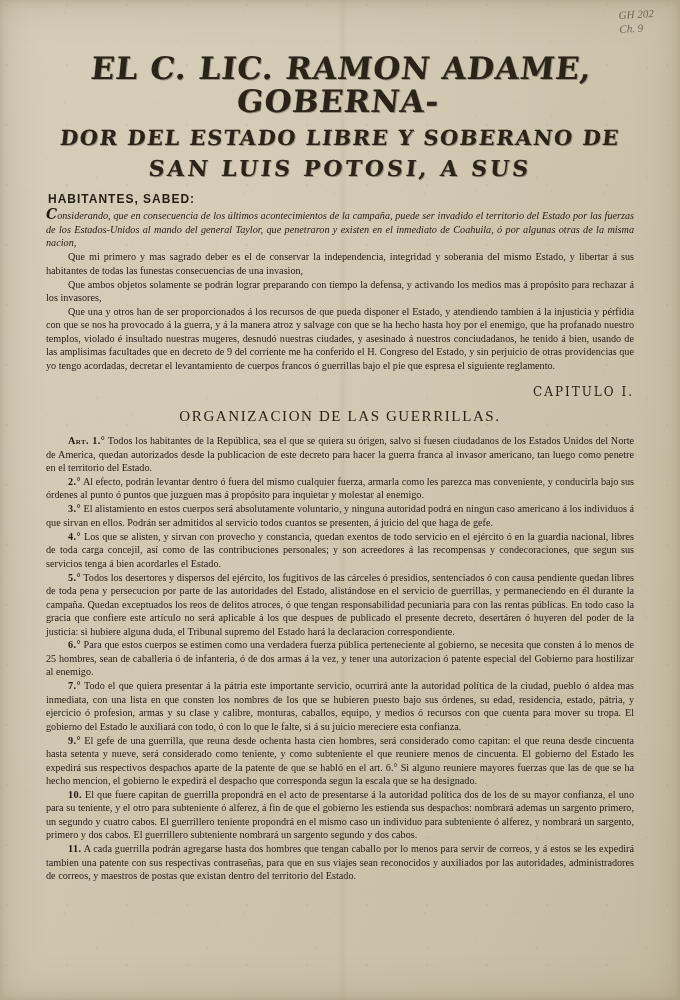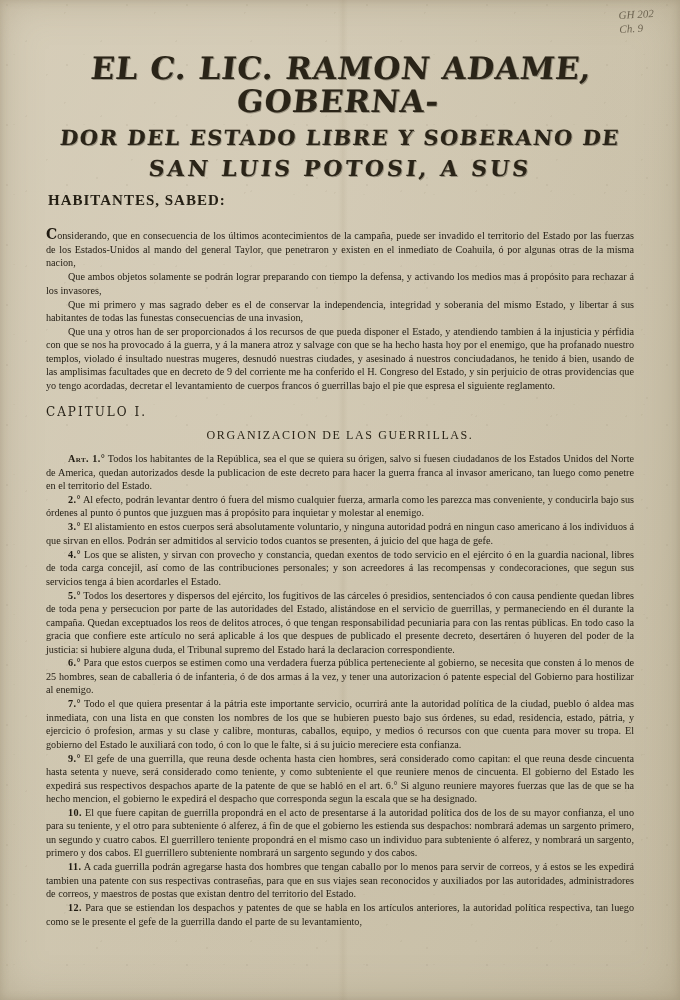--- a/index.html
+++ b/index.html
@@ -86,60 +86,61 @@
     font-size: 21px;
     letter-spacing: 1.5px;
     margin-bottom: 8px;
   }
   .hdr-line3 {
     font-size: 22px;
     letter-spacing: 3px;
     margin-bottom: 12px;
   }
   .hdr-sub {
-    font-family: Liberation Serif, serif;
-    font-weight: bold;
-    font-size: 15px;
+    font-family: Liberation Sans, sans-serif;
+    font-weight: bold;
+    font-size: 12px;
     letter-spacing: 1px;
     color: #241f14;
     text-align: left;
-    margin: 10px 0 18px 2px;
+    margin: 10px 0 1px 2px;
   }
   .body-text {
     color: #201b12;
     font-size: 10.2px;
     line-height: 1.32;
     text-align: justify;
     text-justify: inter-word;
   }
   .body-text p {
     margin: 0 0 0.5px 0;
     text-indent: 22px;
     hyphens: auto;
   }
   .body-text p.first {
     text-indent: 0;
+    font-style: italic;
   }
   .dropcap {
     font-family: "DejaVu Serif", serif;
     font-weight: bold;
     font-size: 14px;
     line-height: 1;
   }
   .chapter {
-    text-align: left;
+    text-align: right;
     font-family: "DejaVu Serif", serif;
     font-size: 12px;
     letter-spacing: 2px;
     margin: 13px 0 9px 0;
     color: #231e14;
   }
   .section-sub {
     text-align: center;
-    font-size: 12px;
+    font-size: 15px;
     letter-spacing: 1.6px;
     margin: 0 0 9px 0;
     color: #2a2418;
     font-family: "Liberation Serif", serif;
   }
   .articles p {
     margin: 0 0 0.5px 0;
     text-indent: 22px;
   }
   .art-num {
@@ -173,36 +174,35 @@
     <div class="hdr">
       <div class="hdr-line1">EL C. LIC. RAMON ADAME, GOBERNA-</div>
       <div class="hdr-line2">DOR DEL ESTADO LIBRE Y SOBERANO DE</div>
       <div class="hdr-line3">SAN LUIS POTOSI, A SUS</div>
     </div>
 
     <div class="hdr-sub">HABITANTES, SABED:</div>
 
     <div class="body-text">
       <p class="first"><span class="dropcap">C</span><span>onsiderando, que en consecuencia de los últimos acontecimientos de la campaña, puede ser invadido el territorio del Estado por las fuerzas de los Estados-Unidos al mando del general Taylor, que penetraron y existen en el inmediato de Coahuila, ó por algunas otras de la misma nacion,</span></p>
+      <p>Que mi primero y mas sagrado deber es el de conservar la independencia, integridad y soberania del mismo Estado, y libertar á sus habitantes de todas las funestas consecuencias de una invasion,</p>
       <p>Que ambos objetos solamente se podrán lograr preparando con tiempo la defensa, y activando los medios mas á propósito para rechazar á los invasores,</p>
-      <p>Que mi primero y mas sagrado deber es el de conservar la independencia, integridad y soberania del mismo Estado, y libertar á sus habitantes de todas las funestas consecuencias de una invasion,</p>
       <p>Que una y otros han de ser proporcionados á los recursos de que pueda disponer el Estado, y atendiendo tambien á la injusticia y pérfidia con que se nos ha provocado á la guerra, y á la manera atroz y salvage con que se ha hecho hasta hoy por el enemigo, que ha profanado nuestro templos, violado é insultado nuestras mugeres, desnudó nuestras ciudades, y asesinado á nuestros conciudadanos, he tenido á bien, usando de las amplisimas facultades que en decreto de 9 del corriente me ha conferido el H. Congreso del Estado, y sin perjuicio de otras providencias que yo tengo acordadas, decretar el levantamiento de cuerpos francos ó guerrillas bajo el pie que espresa el siguiente reglamento.</p>
     </div>
 
     <div class="chapter">CAPITULO I.</div>
     <div class="section-sub">ORGANIZACION DE LAS GUERRILLAS.</div>
 
     <div class="body-text articles">
       <p><span class="art-num">Art. 1.°</span> <span>Todos los habitantes de la República, sea el que se quiera su órigen, salvo si fuesen ciudadanos de los Estados Unidos del Norte de America, quedan autorizados desde la publicacion de este decreto para hacer la guerra franca al invasor americano, tan luego como penetre en el territorio del Estado.</span></p>
       <p><span class="art-num">2.°</span> <span>Al efecto, podrán levantar dentro ó fuera del mismo cualquier fuerza, armarla como les parezca mas conveniente, y conducirla bajo sus órdenes al punto ó puntos que juzguen mas á propósito para inquietar y molestar al enemigo.</span></p>
       <p><span class="art-num">3.°</span> <span>El alistamiento en estos cuerpos será absolutamente voluntario, y ninguna autoridad podrá en ningun caso americano á los individuos á que sirvan en ellos. Podrán ser admitidos al servicio todos cuantos se presenten, á juicio del que haga de gefe.</span></p>
       <p><span class="art-num">4.°</span> <span>Los que se alisten, y sirvan con provecho y constancia, quedan exentos de todo servicio en el ejército ó en la guardia nacional, libres de toda carga concejil, así como de las contribuciones personales; y son acreedores á las recompensas y condecoraciones, que segun sus servicios tenga á bien acordarles el Estado.</span></p>
       <p><span class="art-num">5.°</span> <span>Todos los desertores y dispersos del ejército, los fugitivos de las cárceles ó presidios, sentenciados ó con causa pendiente quedan libres de toda pena y persecucion por parte de las autoridades del Estado, alistándose en el servicio de guerrillas, y permaneciendo en él durante la campaña. Quedan exceptuados los reos de delitos atroces, ó que tengan responsabilidad pecuniaria para con las rentas públicas. En todo caso la gracia que confiere este artículo no será aplicable á los que despues de publicado el presente decreto, desertáren ó huyeren del poder de la justicia: si hubiere alguna duda, el Tribunal supremo del Estado hará la declaracion correspondiente.</span></p>
       <p><span class="art-num">6.°</span> <span>Para que estos cuerpos se estimen como una verdadera fuerza pública perteneciente al gobierno, se necesita que consten á lo menos de 25 hombres, sean de caballeria ó de infanteria, ó de dos armas á la vez, y tener una autorizacion ó patente especial del Gobierno para hostilizar al enemigo.</span></p>
       <p><span class="art-num">7.°</span> <span>Todo el que quiera presentar á la pátria este importante servicio, ocurrirá ante la autoridad política de la ciudad, pueblo ó aldea mas inmediata, con una lista en que consten los nombres de los que se hubieren puesto bajo sus órdenes, su edad, residencia, estado, pátria, y ejercicio ó profesion, armas y su clase y calibre, monturas, caballos, equipo, y medios ó recursos con que cuenta para mover su tropa. El gobierno del Estado le auxiliará con todo, ó con lo que le falte, si á su juicio mereciere esta confianza.</span></p>
       <p><span class="art-num">9.°</span> <span>El gefe de una guerrilla, que reuna desde ochenta hasta cien hombres, será considerado como capitan: el que reuna desde cincuenta hasta setenta y nueve, será considerado como teniente, y como subteniente el que reuniere menos de cincuenta. El gobierno del Estado les expedirá sus respectivos despachos aparte de la patente de que se habló en el art. 6.° Si alguno reuniere mayores fuerzas que las de que se ha hecho mencion, el gobierno le expedirá el despacho que corresponda segun la escala que se ha designado.</span></p>
       <p><span class="art-num">10.</span> <span>El que fuere capitan de guerrilla propondrá en el acto de presentarse á la autoridad política dos de los de su mayor confianza, el uno para su teniente, y el otro para subteniente ó alferez, á fin de que el gobierno les estienda sus despachos: nombrará ademas un sargento primero, un segundo y cuatro cabos. El guerrillero teniente propondrá en el mismo caso un individuo para subteniente ó alferez, y nombrará un sargento, primero y dos cabos. El guerrillero subteniente nombrará un sargento segundo y dos cabos.</span></p>
       <p><span class="art-num">11.</span> <span>A cada guerrilla podrán agregarse hasta dos hombres que tengan caballo por lo menos para servir de correos, y á estos se les expedirá tambien una patente con sus respectivas contraseñas, para que en sus viajes sean reconocidos y auxiliados por las autoridades, administradores de correos, y maestros de postas que existan dentro del territorio del Estado.</span></p>
-      <p><span class="art-num">12.</span> <span>Para que se estiendan los despachos y patentes de que se habla en los artículos anteriores, la autoridad política respectiva, tan luego como se le presente el gefe de la guerrilla dando el parte de su levantamiento,</span></p>
     </div>
 
   </div>
 </div>
 
 </body></html>

